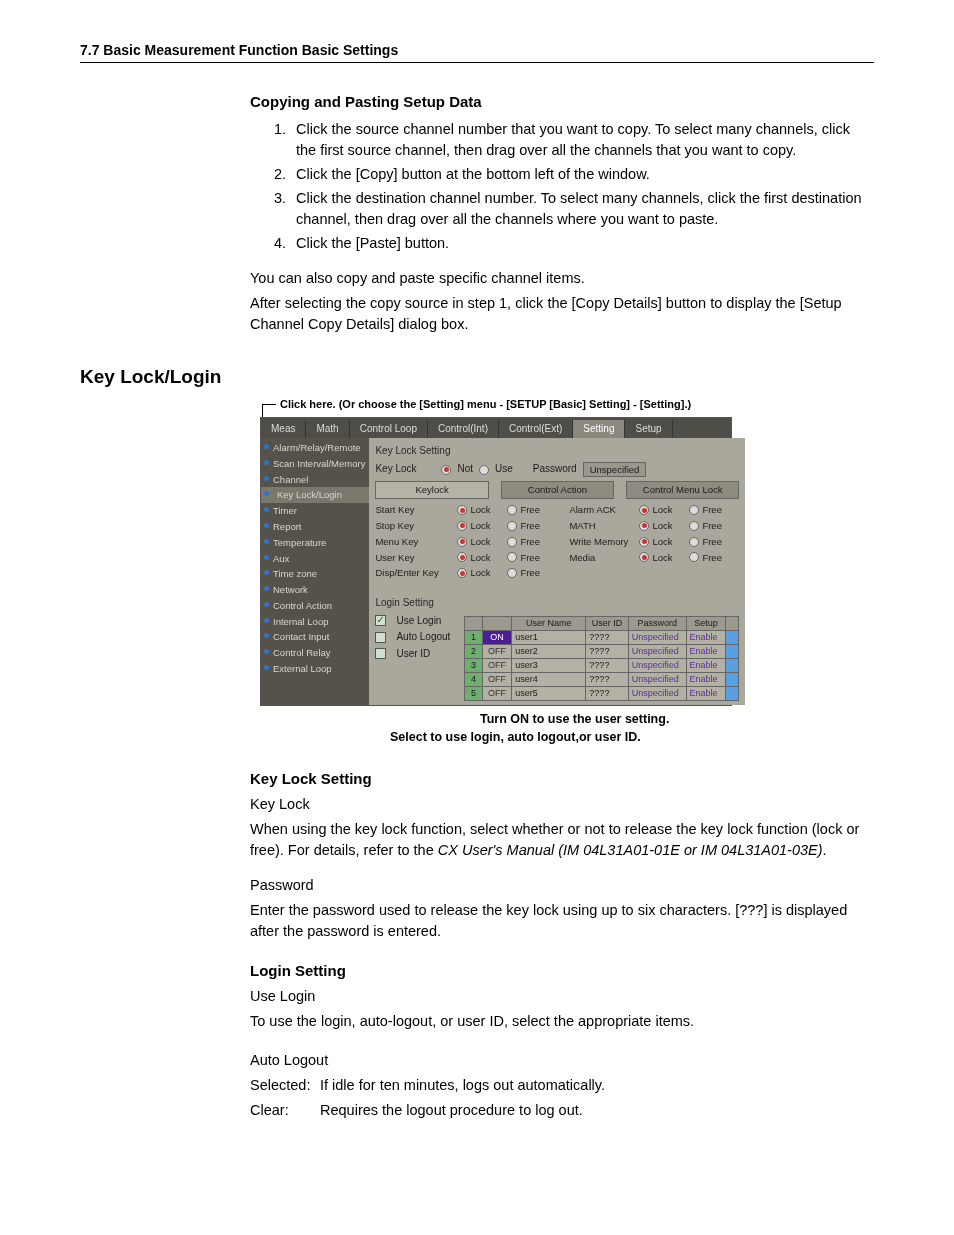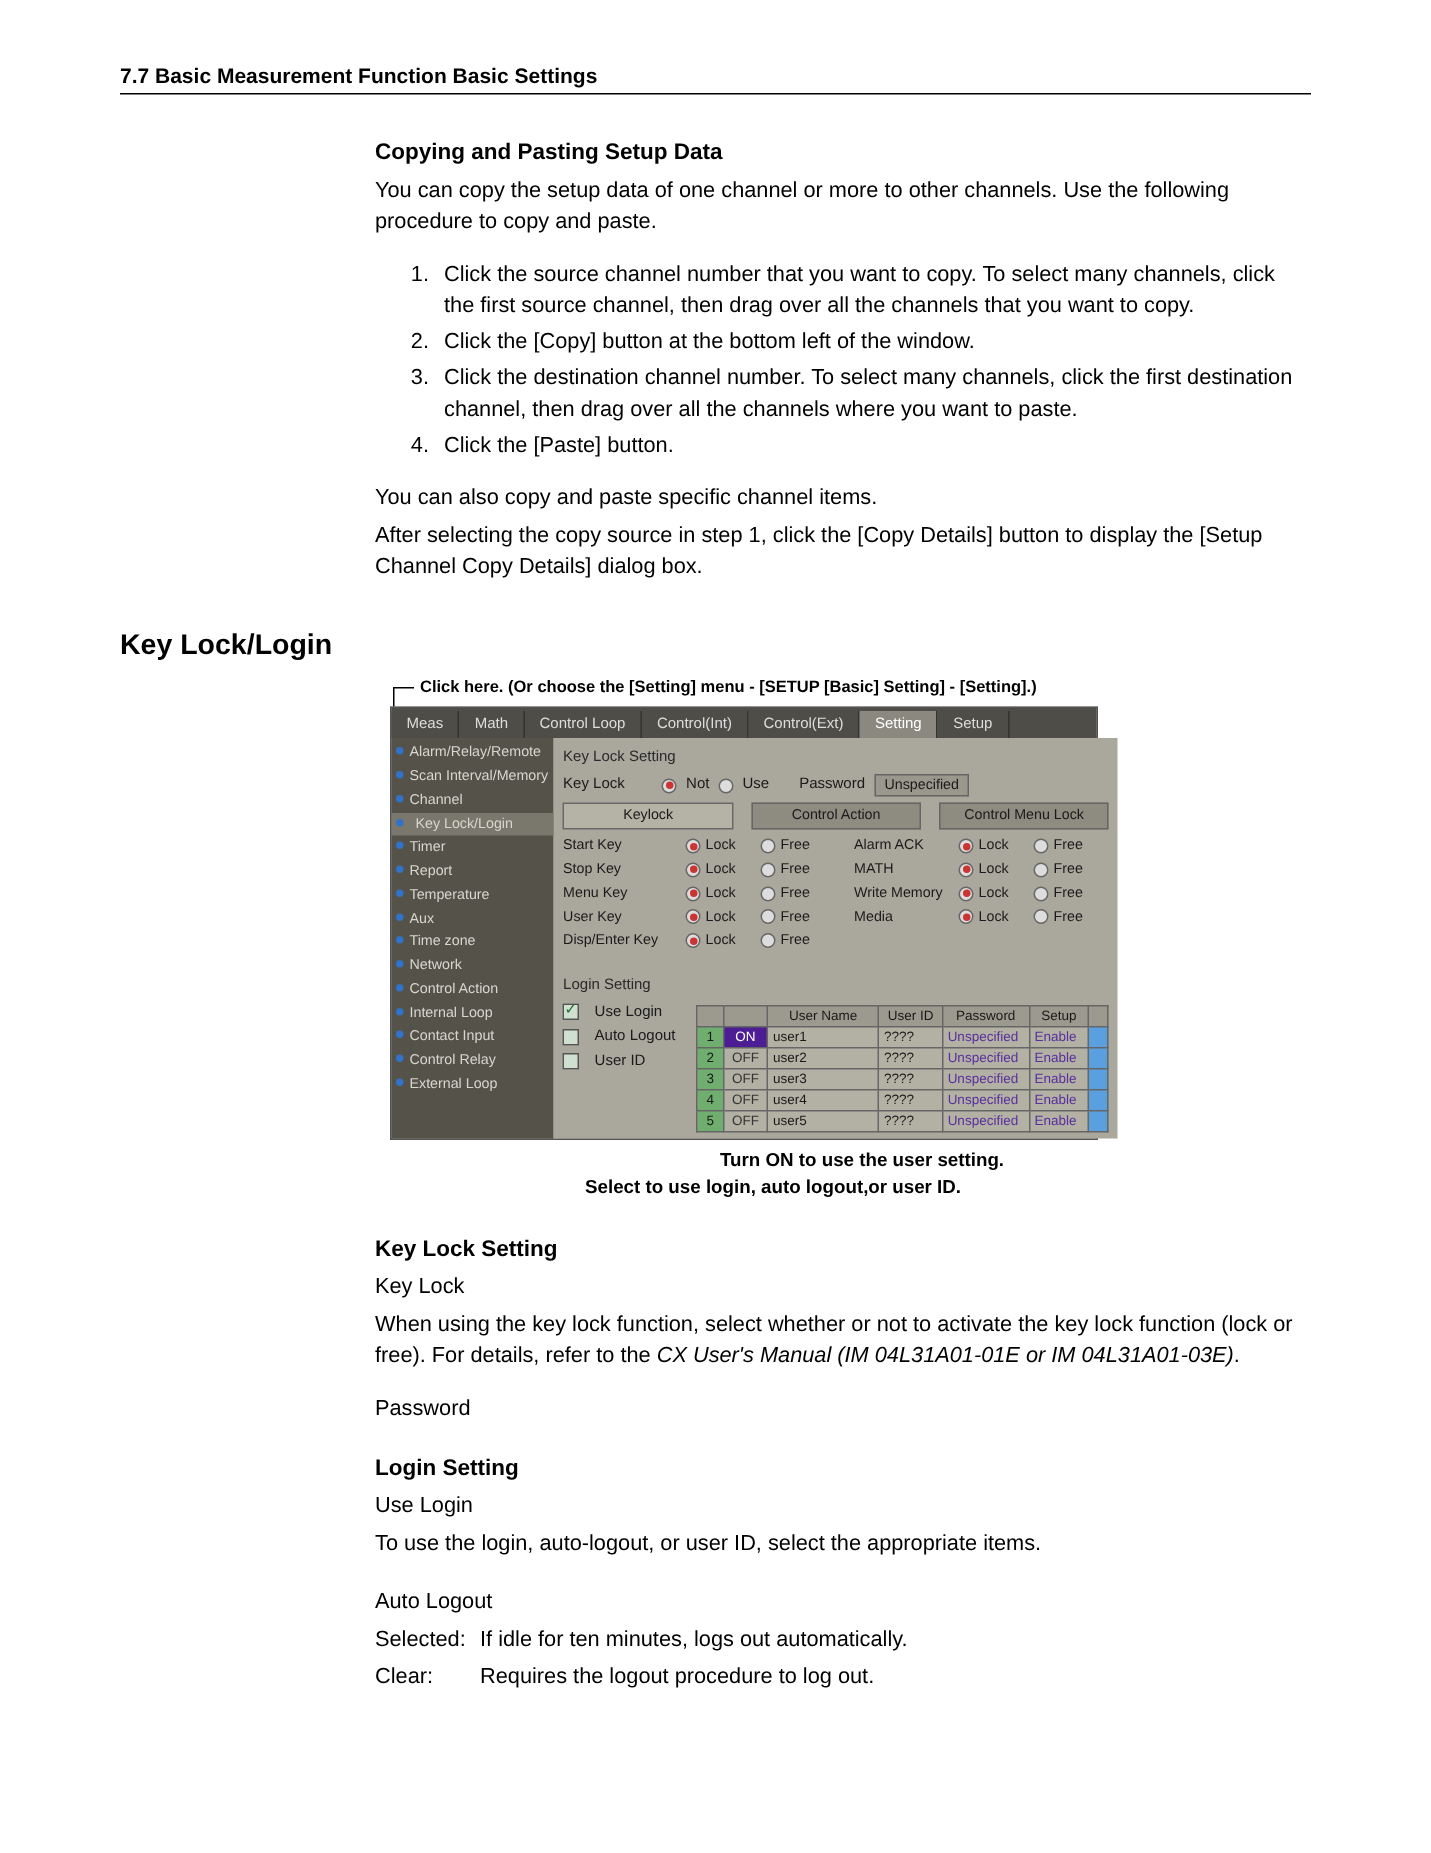--- a/index.html
+++ b/index.html
@@ -164,21 +164,20 @@
   }
   .annot-bot.first { margin-left: 400px; margin-top:2px;}
 </style>
 </head>
 <body>
 
 <div class="header-line">7.7  Basic Measurement Function Basic Settings</div>
 
 <div class="content-col">
   <h3>Copying and Pasting Setup Data</h3>
-  <p class="para-block">You can copy the setup data of one channel or more to other channels.  Use the following procedure to copy and paste.</p>
   <ol>
     <li>Click the source channel number that you want to copy.  To select many channels, click the first source channel, then drag over all the channels that you want to copy.</li>
     <li>Click the [Copy] button at the bottom left of the window.</li>
     <li>Click the destination channel number.  To select many channels, click the first destination channel, then drag over all the channels where you want to paste.</li>
     <li>Click the [Paste] button.</li>
   </ol>
   <p>You can also copy and paste specific channel items.</p>
   <p>After selecting the copy source in step 1, click the [Copy Details] button to display the [Setup Channel Copy Details] dialog box.</p>
 </div>
 
@@ -420,23 +419,24 @@
   </div>
 </div>
 
 <div class="annot-bot first">Turn ON to use the user setting.</div>
 <div class="annot-bot">Select to use login, auto logout,or user ID.</div>
 
 <div class="content-col" style="margin-top:22px">
   <h3>Key Lock Setting</h3>
   <p>Key Lock</p>
   <p class="para-block">
-    <span>When using the key lock function, select whether or not to activate the key lock function (lock or free).  For details, refer to the </span><i>CX User's Manual (IM 04L31A01-01E or IM 04L31A01-03E)</i><span>.</span>
+    <span>When using the key lock function, select whether or not to release the key lock function (lock or free).  For details, refer to the </span><i>CX User's Manual (IM 04L31A01-01E or IM 04L31A01-03E)</i><span>.</span>
   </p>
   <p>Password</p>
+  <p class="para-block">Enter the password used to release the key lock using up to six characters.  [???] is displayed after the password is entered.</p>
 
   <h3 style="margin-top:18px">Login Setting</h3>
   <p>Use Login</p>
   <p class="para-block">To use the login, auto-logout, or user ID, select the appropriate items.</p>
 
   <p style="margin-top:18px">Auto Logout</p>
   <p><span style="display:inline-block;width:70px">Selected:</span><span>If idle for ten minutes, logs out automatically.</span></p>
   <p><span style="display:inline-block;width:70px">Clear:</span><span>Requires the logout procedure to log out.</span></p>
 </div>
 

